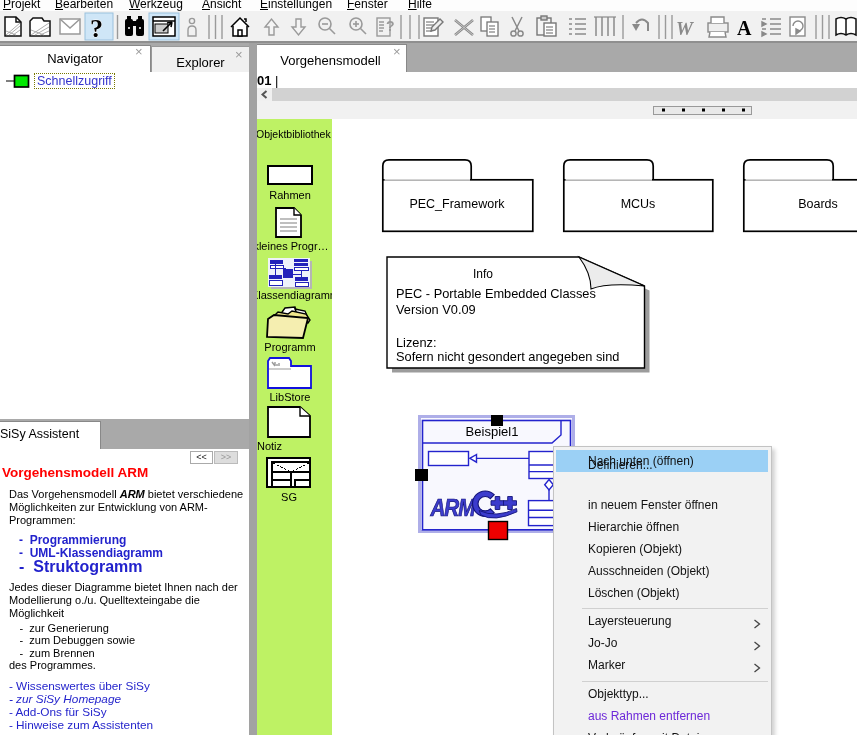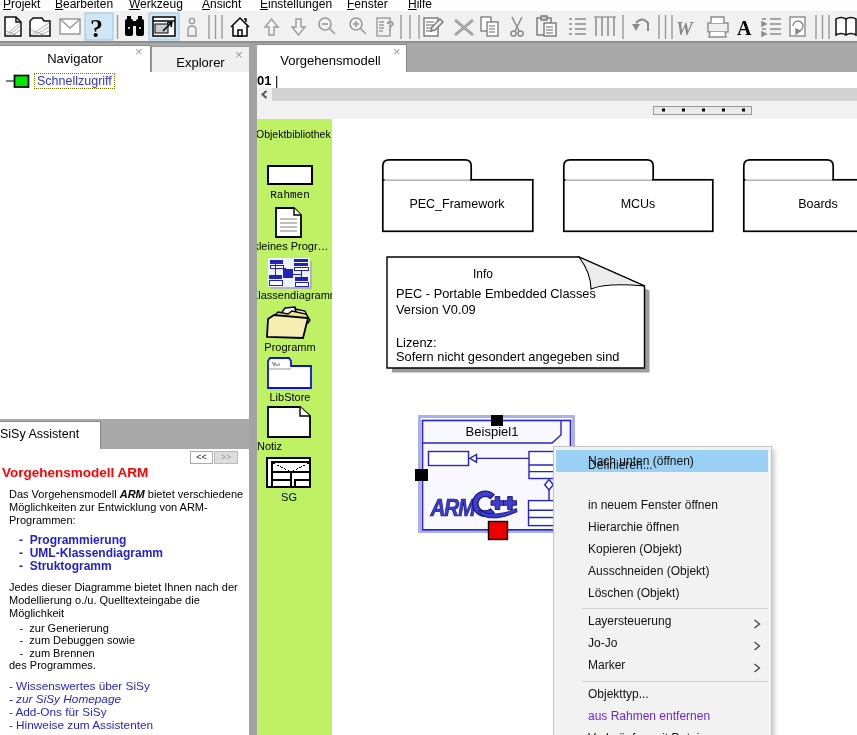--- a/index.html
+++ b/index.html
@@ -212,21 +212,21 @@
 
 <div class="abs nosel" style="left:190px;top:451px;width:21px;height:11px;background:#fff;border:1px solid #aaa;text-align:center;font-size:9px;line-height:11px;color:#222;">&lt;&lt;</div>
 <div class="abs nosel" style="left:214px;top:451px;width:22px;height:11px;background:#ddd;border:1px solid #bbb;text-align:center;font-size:9px;line-height:11px;color:#999;">&gt;&gt;</div>
 <div id="sisy-text" style="font-size:11px;line-height:13px;">
   <div class="abs nosel" style="left:2px;top:466.3px;font-size:13.5px;line-height:14.8px;font-weight:bold;color:#ff0000;">Vorgehensmodell ARM</div>
   <div class="abs nosel" style="left:9px;top:487.6px;">Das Vorgehensmodell <b><i>ARM</i></b> bietet verschiedene</div>
   <div class="abs nosel" style="left:9px;top:500.7px;">Möglichkeiten zur Entwicklung von ARM-</div>
   <div class="abs nosel" style="left:9px;top:513.8px;">Programmen:</div>
   <div class="abs nosel" style="left:19px;top:534.1px;font-size:12px;font-weight:bold;color:#2222cc;">-&nbsp; Programmierung</div>
   <div class="abs nosel" style="left:19px;top:547.2px;font-size:12px;font-weight:bold;color:#2222cc;">-&nbsp; UML-Klassendiagramm</div>
-  <div class="abs nosel" style="left:19px;top:560.3px;font-size:12px;font-weight:bold;color:#2222cc;">-&nbsp; Struktogramm</div>
+  <div class="abs nosel" style="left:19px;top:560.3px;font-size:16px;font-weight:bold;color:#2222cc;">-&nbsp; Struktogramm</div>
   <div class="abs nosel" style="left:9px;top:581.2px;">Jedes dieser Diagramme bietet Ihnen nach der</div>
   <div class="abs nosel" style="left:9px;top:594.3px;">Modellierung o./u. Quelltexteingabe die</div>
   <div class="abs nosel" style="left:9px;top:607.4px;">Möglichkeit</div>
   <div class="abs nosel" style="left:19.5px;top:621.6px;">-&nbsp;&nbsp;zur Generierung</div>
   <div class="abs nosel" style="left:19.5px;top:634.3px;">-&nbsp;&nbsp;zum Debuggen sowie</div>
   <div class="abs nosel" style="left:19.5px;top:646.7px;">-&nbsp;&nbsp;zum Brennen</div>
   <div class="abs nosel" style="left:9px;top:659px;">des Programmes.</div>
   <div class="abs nosel" style="left:8.9px;top:680px;font-size:11.8px;color:#2525cc;">- Wissenswertes über SiSy</div>
   <div class="abs nosel" style="left:8.9px;top:693px;font-size:11.8px;color:#2525cc;font-style:italic;">- zur SiSy Homepage</div>
   <div class="abs nosel" style="left:8.9px;top:705.8px;font-size:11.8px;color:#2525cc;">- Add-Ons für SiSy</div>
@@ -254,21 +254,21 @@
   <rect x="69" y="2.5" width="3" height="3" fill="#000"></rect>
   <rect x="89" y="2.5" width="3" height="3" fill="#000"></rect>
 </svg>
 
 <div class="abs" style="left:257px;top:119px;width:75px;height:616px;background:#bef264;overflow:hidden;">
 
   <div class="abs nosel" style="left:-1px;top:9px;font-size:10.5px;">Objektbibliothek</div>
 
   <div class="abs" style="left:13px;top:49px;width:43px;height:17px;background:#9a9a9a;"></div>
   <div class="abs" style="left:10px;top:46px;width:42px;height:16px;background:#fff;border:2px solid #000;"></div>
-  <div class="abs nosel" style="left:0px;top:70px;width:66px;text-align:center;font-size:11px;font-family:Liberation Mono, monospace;">Rahmen</div>
+  <div class="abs nosel" style="left:0px;top:70px;width:66px;text-align:center;font-size:11px;">Rahmen</div>
 
   <svg class="abs" style="left:18px;top:88px;" width="28" height="31">
     <path d="M1,1 L19,1 L26,8 L26,30 L1,30 Z" fill="#fff" stroke="#000" stroke-width="1.8"></path>
     <path d="M19,1 L19,8 L26,8" fill="#fff" stroke="#000" stroke-width="1.4"></path>
     <line x1="5" y1="12" x2="22" y2="12" stroke="#b0b0b0" stroke-width="1.6"></line>
     <line x1="5" y1="16" x2="22" y2="16" stroke="#b0b0b0" stroke-width="1.6"></line>
     <line x1="5" y1="20" x2="22" y2="20" stroke="#b0b0b0" stroke-width="1.6"></line>
     <line x1="5" y1="24" x2="22" y2="24" stroke="#b0b0b0" stroke-width="1.6"></line>
   </svg>
   <div class="abs nosel" style="left:-4px;top:121px;width:76px;text-align:center;font-size:11px;">kleines Progr…</div>

